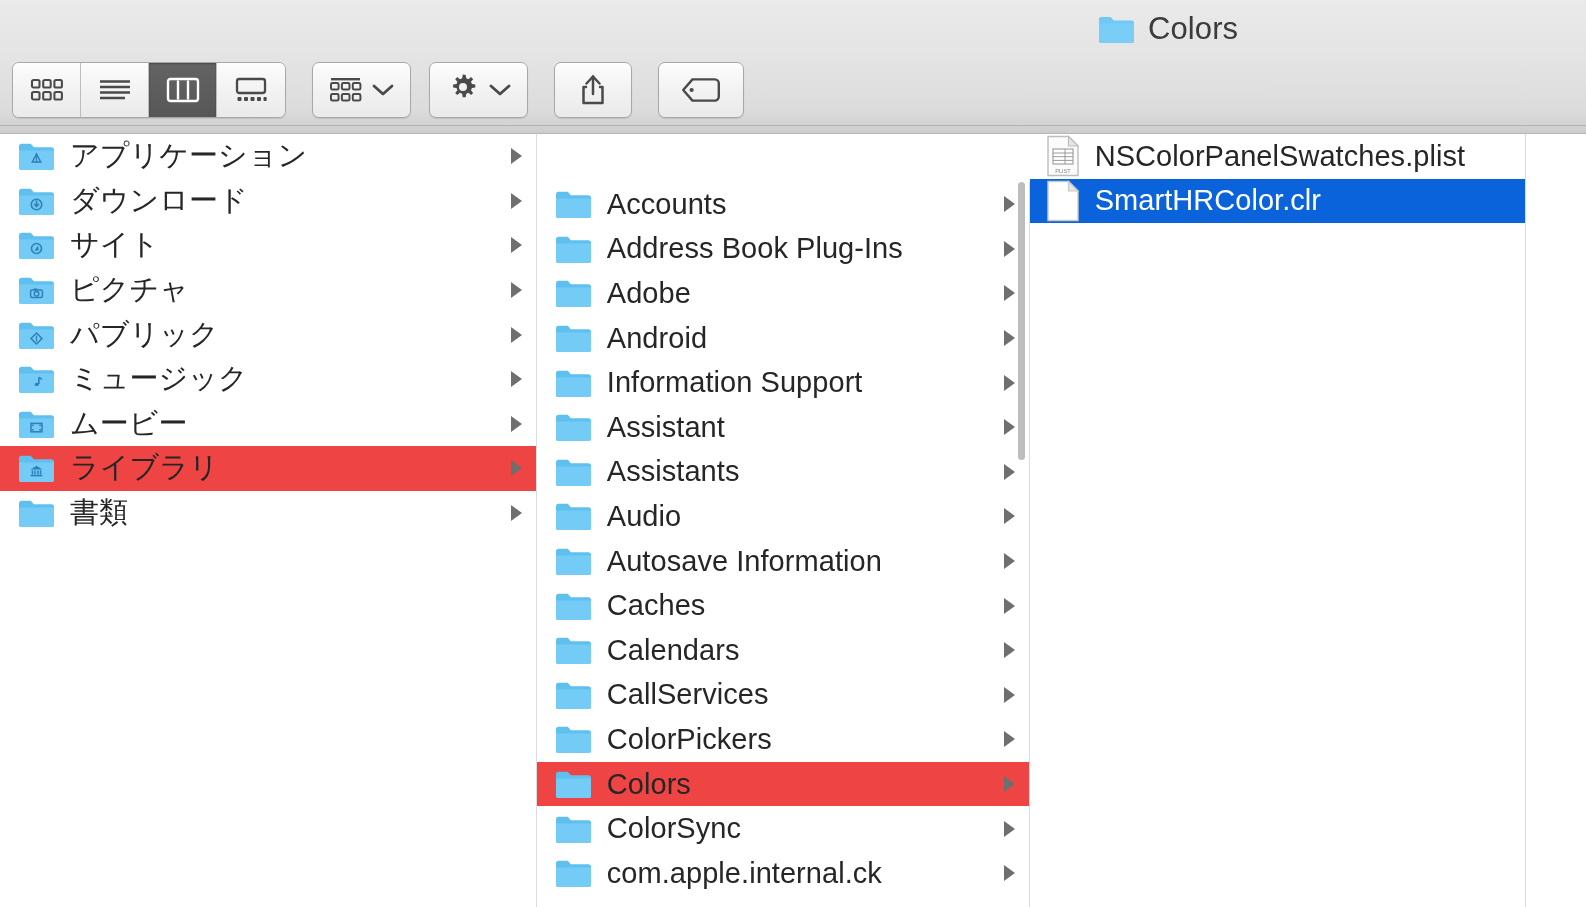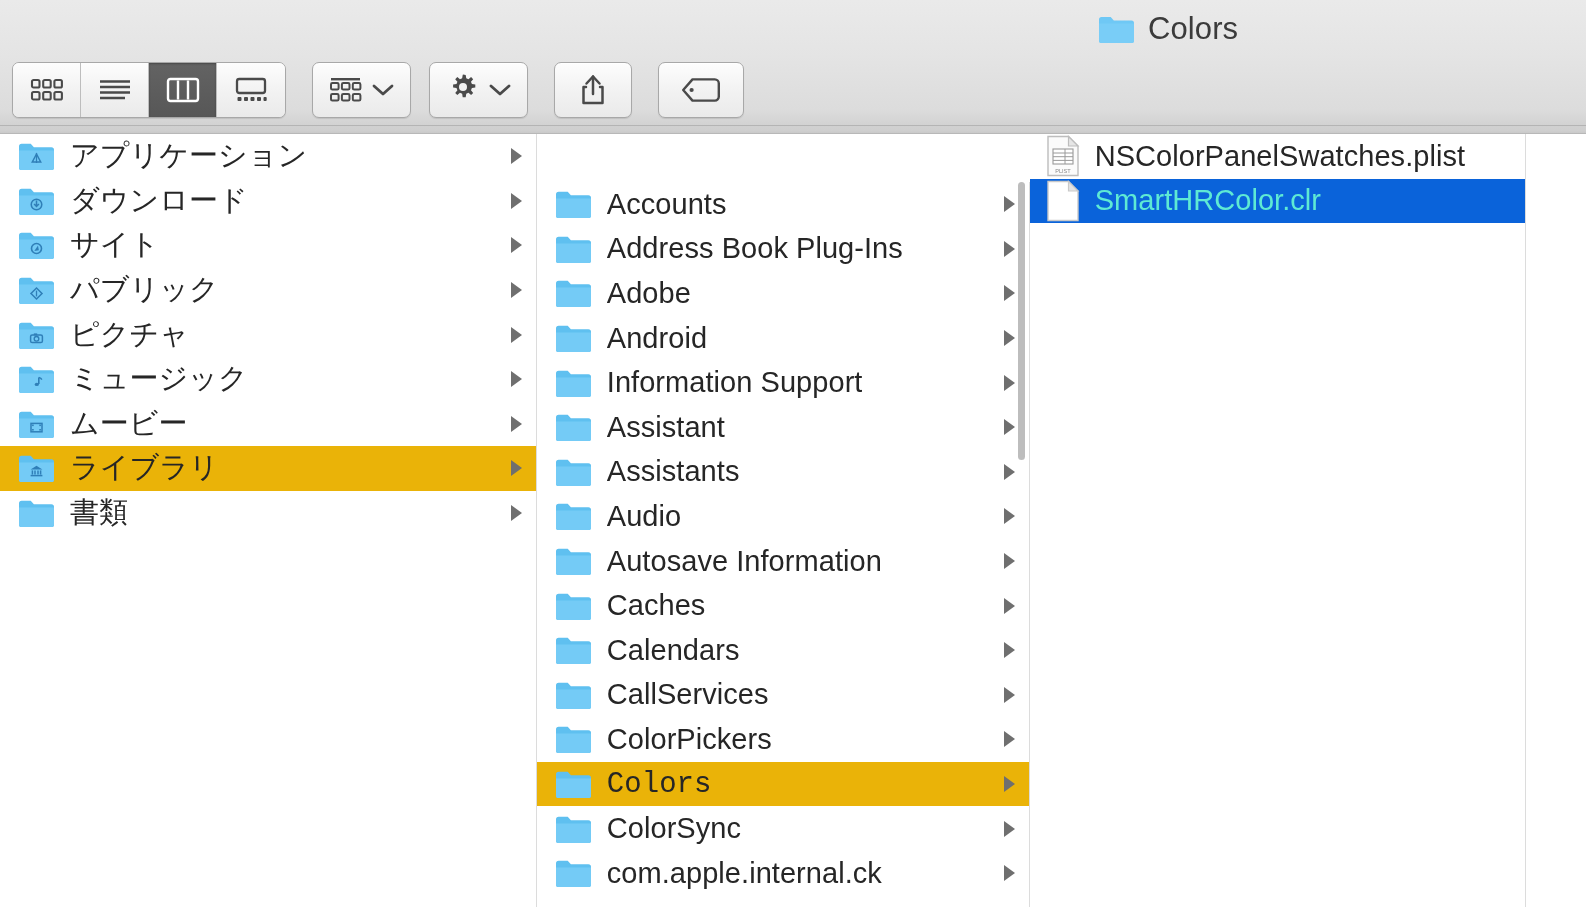--- a/index.html
+++ b/index.html
@@ -140,35 +140,34 @@
   .row {
     display: flex;
     align-items: center;
     height: 44.6px;
     padding-left: 18px;
     padding-right: 10px;
     cursor: default;
     position: relative;
   }
   .row.sel-gray {
-    background: #eab308;
-    font-family: Liberation Mono, monospace;
+    background: #ef4444;
   }
   .row.sel-blue {
     background: #0a63da;
   }
   .row .label {
     font-size: 29px;
     color: #262626;
     white-space: nowrap;
     overflow: hidden;
     margin-left: 15px;
     letter-spacing: 0.05px;
   }
-  .row.sel-blue .label { color: #5eead4; }
+  .row.sel-blue .label { color: #ffffff; }
 
   .row .disclosure {
     position: absolute;
     right: 14px;
     top: 50%;
     transform: translateY(-50%);
     width: 0; height: 0;
     border-left: 11px solid #6f6f6f;
     border-top: 8px solid transparent;
     border-bottom: 8px solid transparent;
@@ -349,35 +348,35 @@
               <circle cx="18.5" cy="18.5" r="5" fill="none" stroke="#2f7fb8" stroke-width="1.6"></circle>
               <path d="M16.3 21 20 15.6l.9 4.6z" fill="#2f7fb8"></path>
             </svg>
             <span class="label">サイト</span>
             <span class="disclosure"></span>
           </div>
           <div class="row">
             <svg width="37" height="30" viewBox="0 0 37 30" class="folder-ico">
               <path d="M1 5.3a2.6 2.6 0 0 1 2.6-2.6h9.1l3.2 3.5h17.5A2.6 2.6 0 0 1 36 8.8v17.6a2.6 2.6 0 0 1-2.6 2.6H3.6A2.6 2.6 0 0 1 1 26.4Z" fill="#5fc0f0"></path>
               <path d="M1 9.4h35v17a2.6 2.6 0 0 1-2.6 2.6H3.6A2.6 2.6 0 0 1 1 26.4Z" fill="#74cbf6"></path>
-              <rect x="14.6" y="14.6" width="7.8" height="7.8" transform="rotate(45 18.5 18.5)" fill="none" stroke="#2f7fb8" stroke-width="1.5"></rect>
-              <path d="M18.5 15.6v5.8" stroke="#2f7fb8" stroke-width="1.3"></path>
-            </svg>
-            <span class="label">パブリック</span>
-            <span class="disclosure"></span>
-          </div>
-          <div class="row">
-            <svg width="37" height="30" viewBox="0 0 37 30" class="folder-ico">
-              <path d="M1 5.3a2.6 2.6 0 0 1 2.6-2.6h9.1l3.2 3.5h17.5A2.6 2.6 0 0 1 36 8.8v17.6a2.6 2.6 0 0 1-2.6 2.6H3.6A2.6 2.6 0 0 1 1 26.4Z" fill="#5fc0f0"></path>
-              <path d="M1 9.4h35v17a2.6 2.6 0 0 1-2.6 2.6H3.6A2.6 2.6 0 0 1 1 26.4Z" fill="#74cbf6"></path>
               <rect x="12.6" y="15" width="11.8" height="7.6" rx="1.6" fill="none" stroke="#2f7fb8" stroke-width="1.5"></rect>
               <circle cx="18.5" cy="18.8" r="2.3" fill="none" stroke="#2f7fb8" stroke-width="1.4"></circle>
               <rect x="15.8" y="13.4" width="3.4" height="1.8" fill="#2f7fb8"></rect>
             </svg>
             <span class="label">ピクチャ</span>
+            <span class="disclosure"></span>
+          </div>
+          <div class="row">
+            <svg width="37" height="30" viewBox="0 0 37 30" class="folder-ico">
+              <path d="M1 5.3a2.6 2.6 0 0 1 2.6-2.6h9.1l3.2 3.5h17.5A2.6 2.6 0 0 1 36 8.8v17.6a2.6 2.6 0 0 1-2.6 2.6H3.6A2.6 2.6 0 0 1 1 26.4Z" fill="#5fc0f0"></path>
+              <path d="M1 9.4h35v17a2.6 2.6 0 0 1-2.6 2.6H3.6A2.6 2.6 0 0 1 1 26.4Z" fill="#74cbf6"></path>
+              <rect x="14.6" y="14.6" width="7.8" height="7.8" transform="rotate(45 18.5 18.5)" fill="none" stroke="#2f7fb8" stroke-width="1.5"></rect>
+              <path d="M18.5 15.6v5.8" stroke="#2f7fb8" stroke-width="1.3"></path>
+            </svg>
+            <span class="label">パブリック</span>
             <span class="disclosure"></span>
           </div>
           <div class="row">
             <svg width="37" height="30" viewBox="0 0 37 30" class="folder-ico">
               <path d="M1 5.3a2.6 2.6 0 0 1 2.6-2.6h9.1l3.2 3.5h17.5A2.6 2.6 0 0 1 36 8.8v17.6a2.6 2.6 0 0 1-2.6 2.6H3.6A2.6 2.6 0 0 1 1 26.4Z" fill="#5fc0f0"></path>
               <path d="M1 9.4h35v17a2.6 2.6 0 0 1-2.6 2.6H3.6A2.6 2.6 0 0 1 1 26.4Z" fill="#74cbf6"></path>
               <path d="M20.8 13.6v6.4" stroke="#2f7fb8" stroke-width="1.6" fill="none"></path>
               <ellipse cx="18.8" cy="20.4" rx="2.1" ry="1.7" fill="#2f7fb8"></ellipse>
               <path d="M20.8 13.6c1.6.3 2.6 1 3 2" stroke="#2f7fb8" stroke-width="1.5" fill="none"></path>
             </svg>

